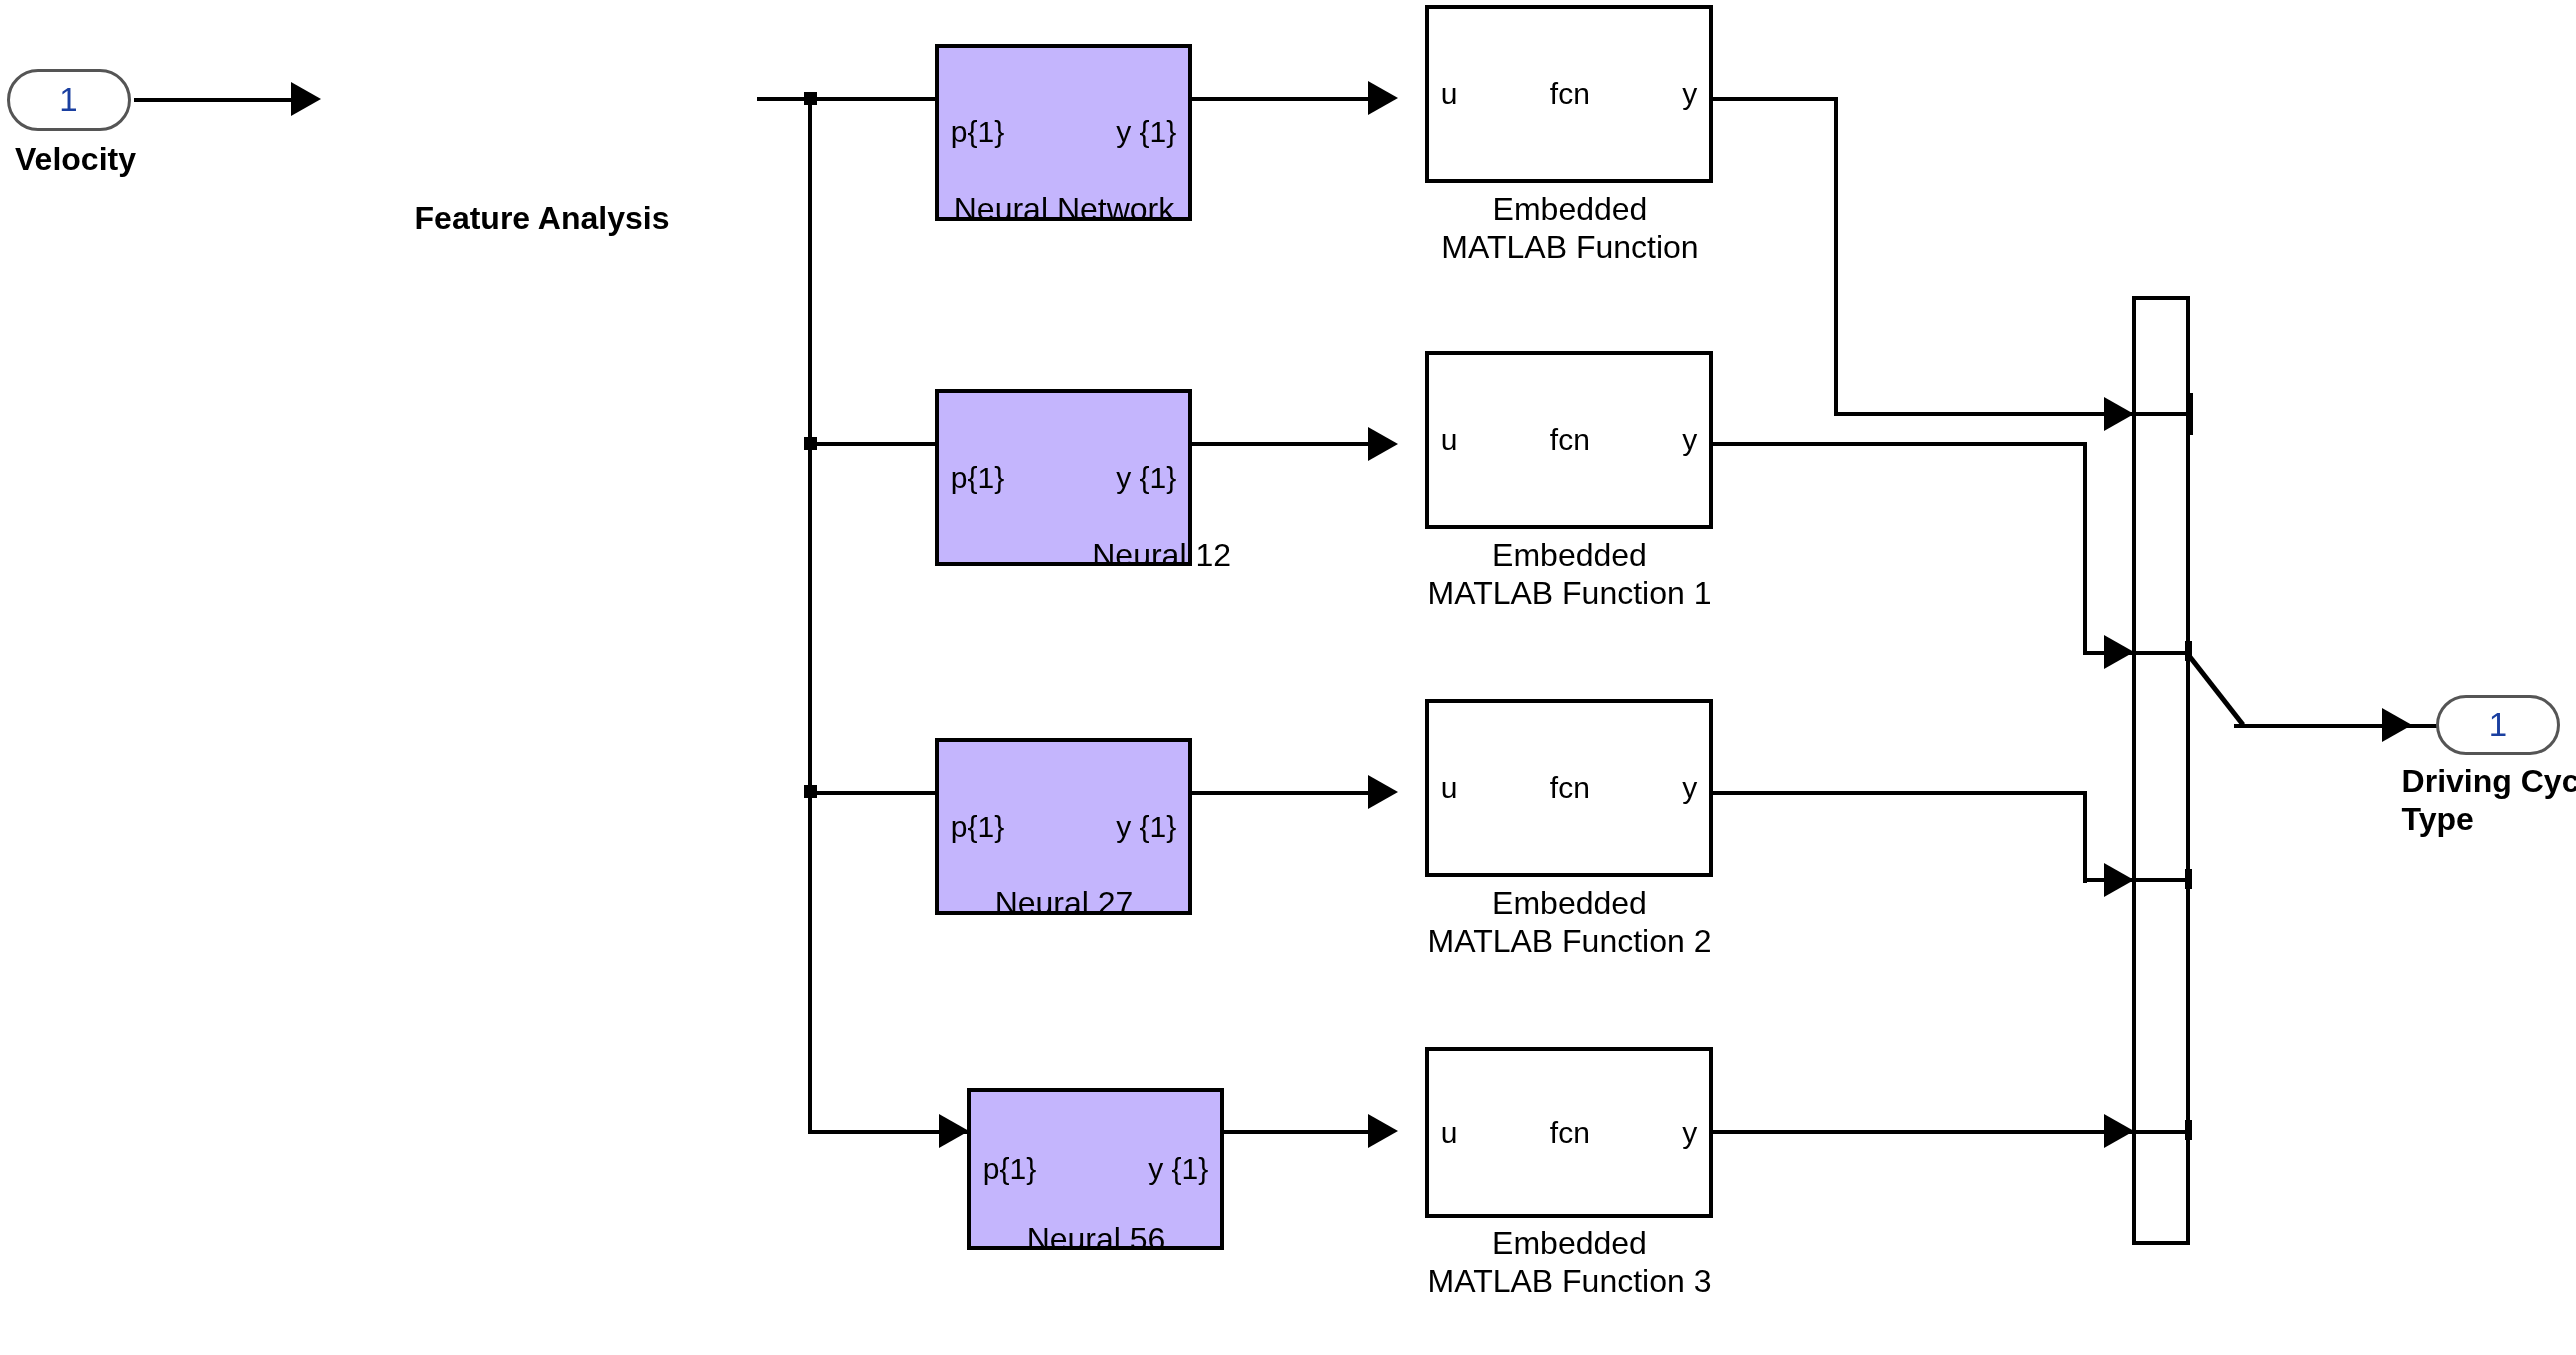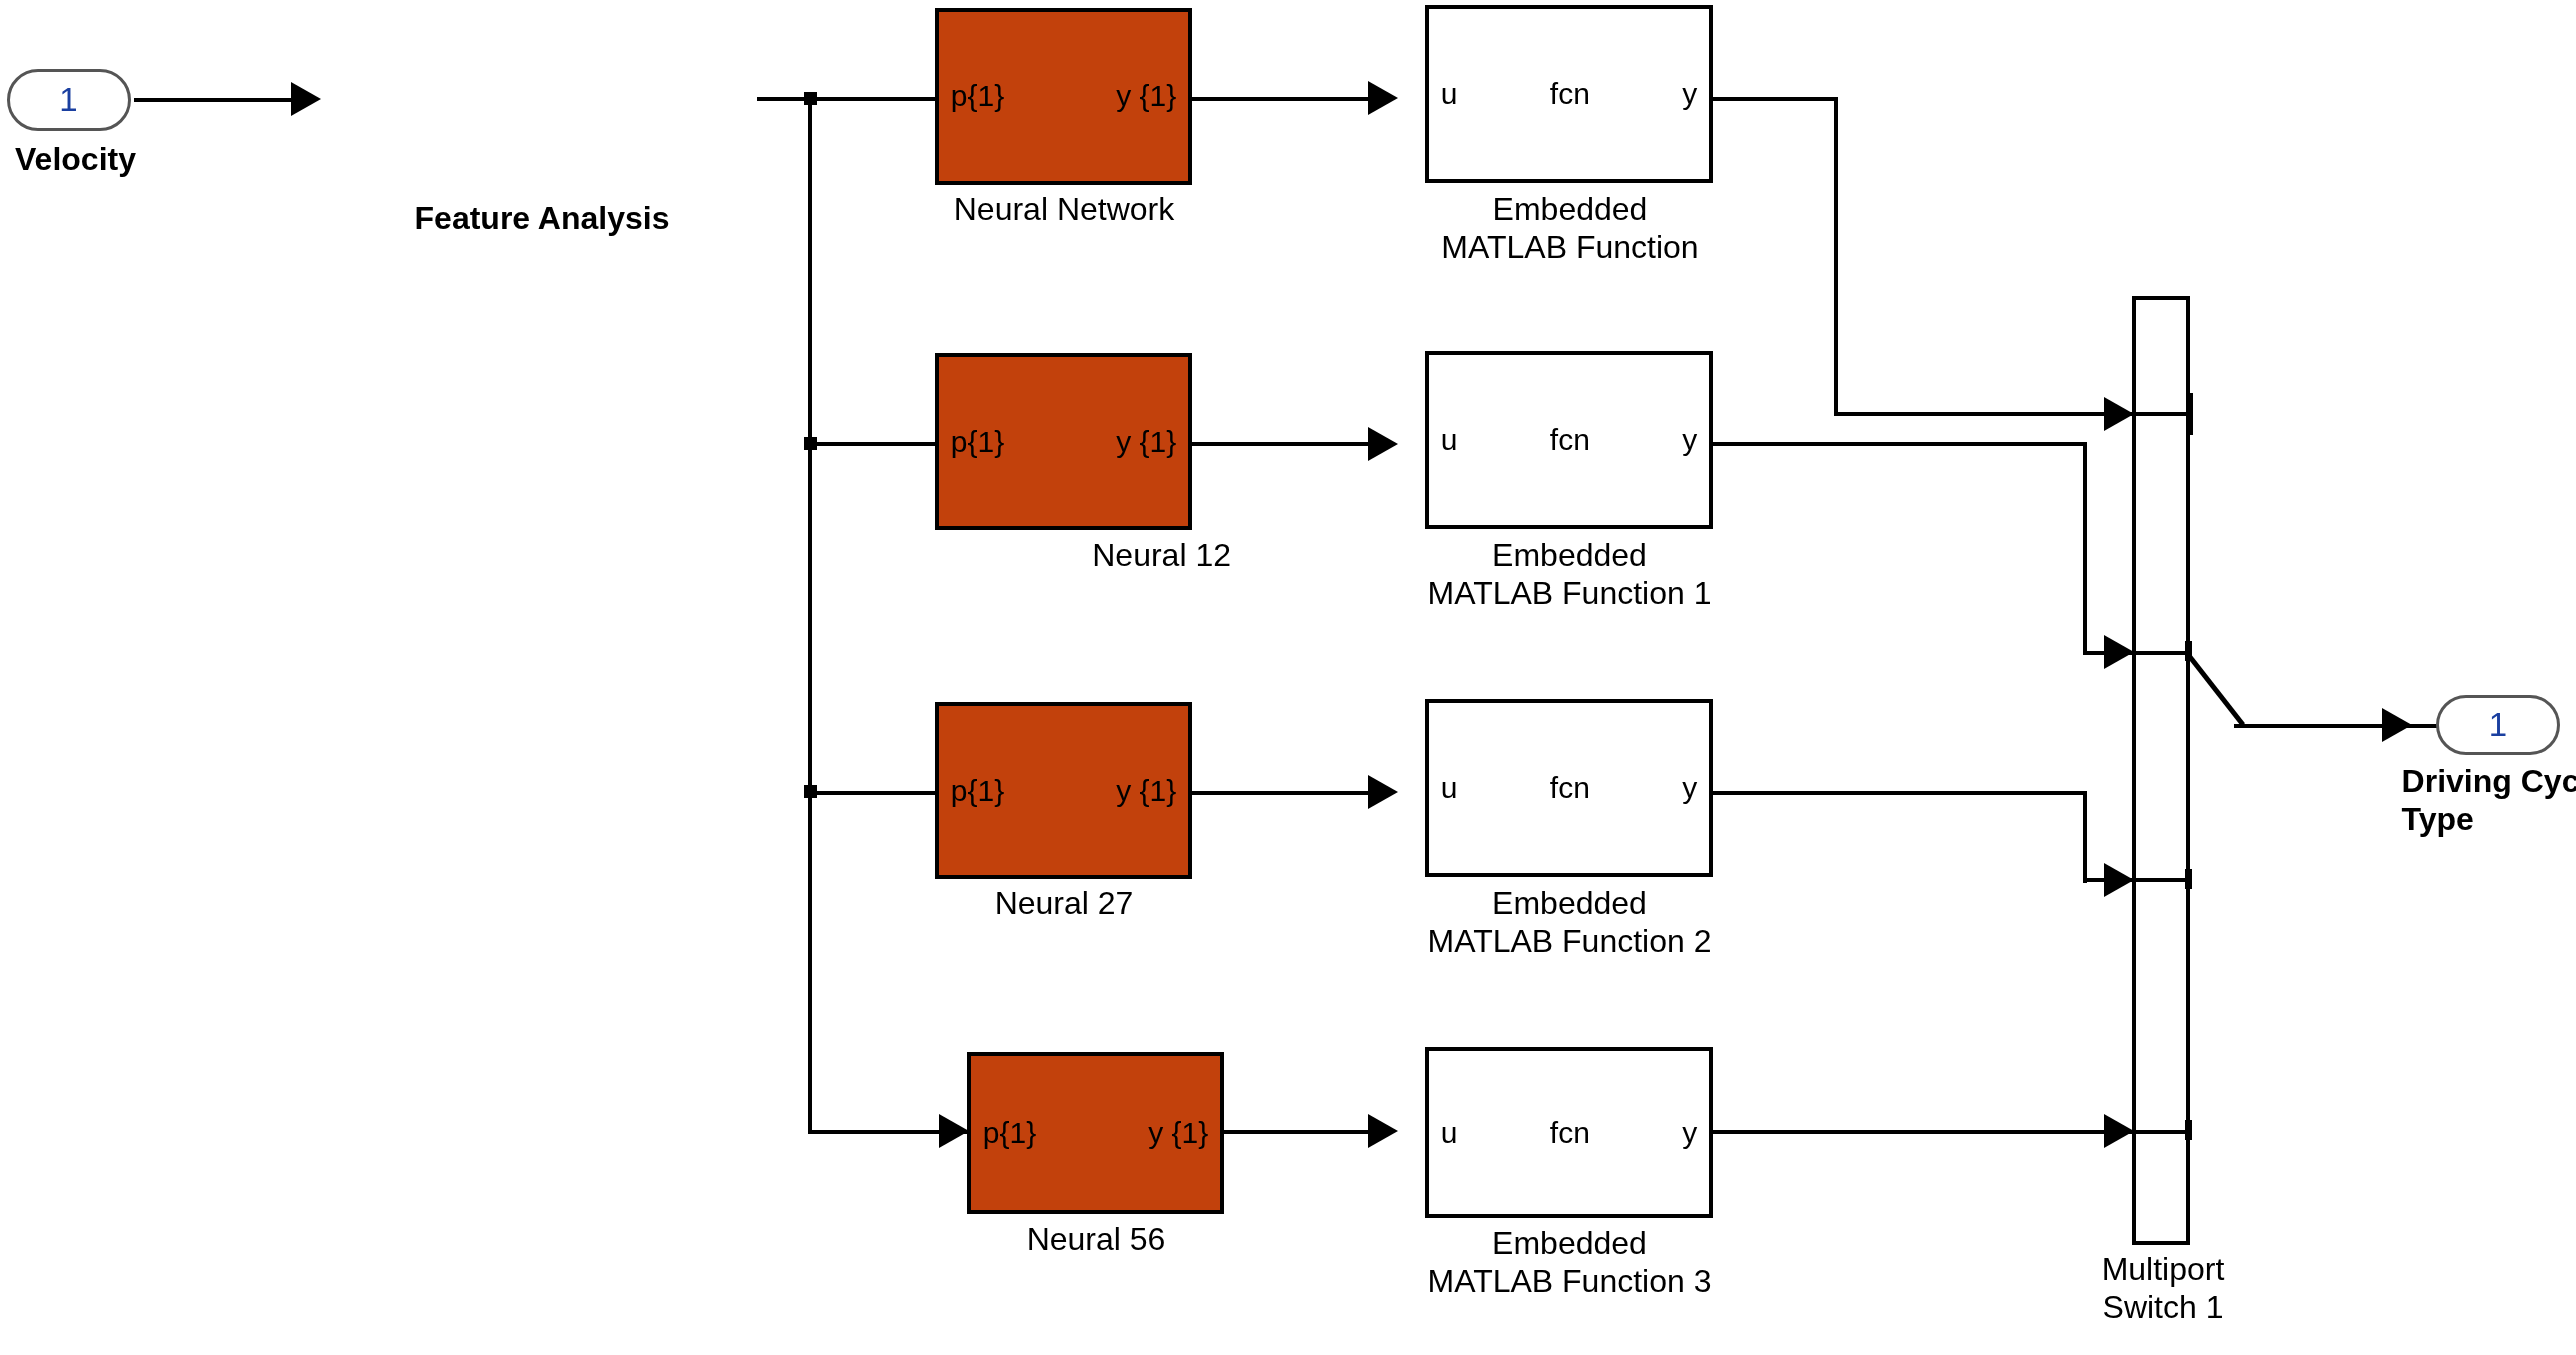--- a/index.html
+++ b/index.html
@@ -20,21 +20,21 @@
     background:#ffffff;
     display:flex;
     align-items:center;
     justify-content:space-between;
     padding:0 11.8px;
     font-size:30px;
     color:#000000;
     line-height:1;
   }
   .blk.orange{background:#FF8400;}
-  .blk.blue{background:#c2410c;}
+  .blk.blue{background:#c4b5fd;margin-top:36px;}
   .blk .port-l{white-space:nowrap;}
   .blk .port-c{white-space:nowrap;}
   .blk .port-r{white-space:nowrap;}
 
   
   .fa-inner{
     position:absolute;
     inset:0;
     display:block;
   }
@@ -238,22 +238,20 @@
   <div class="sw-contact" style="left:2185px;top:869px;height:19.6px;"></div>
 
   <div class="sw-stub" style="left:2135px;top:1130px;width:52px;"></div>
   <div class="sw-contact" style="left:2185px;top:1120px;height:19.6px;"></div>
 
   <div class="sw-arm" style="left:2189px;top:653px;width:88px;transform:rotate(52deg);"></div>
 
   <div class="wire-h" style="left:2234px;top:724px;width:209px;"></div>
   <div class="arrow" style="left:2382px;top:708px;"></div>
 
-  <div class="cap" style="left:2055px;top:1251px;width:216px;">Multiport
-Switch 1</div>
 
   <div class="rport" style="left:2436px;top:695px;width:124px;height:60px;">
     <span>1</span>
   </div>
   <div class="cap bold" style="left:2382px;top:763px;width:236px;text-align:left;padding-left:19.6px;">Driving Cycle
 Type</div>
 
 </div>
 
 

